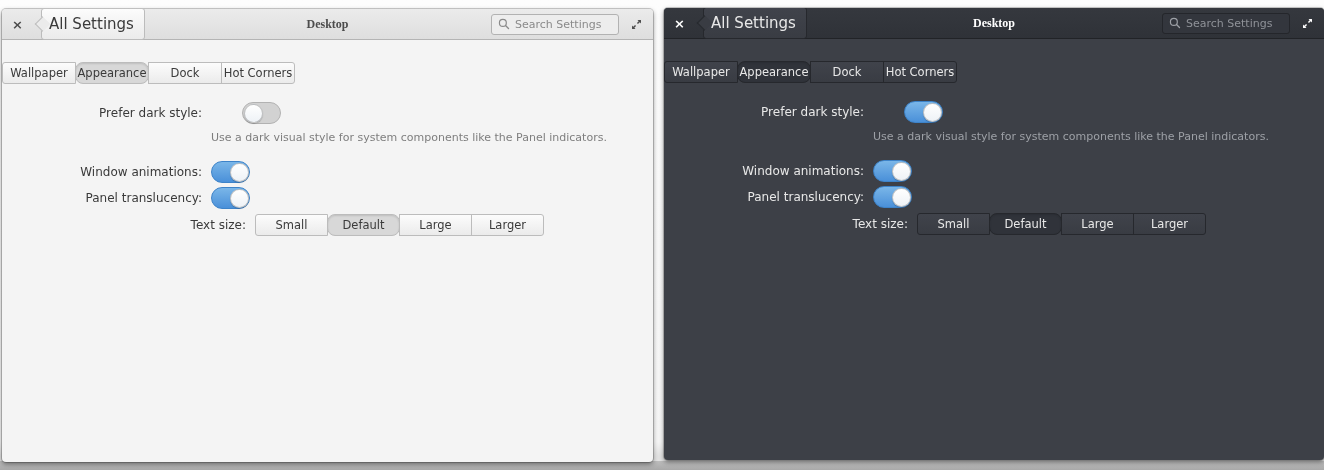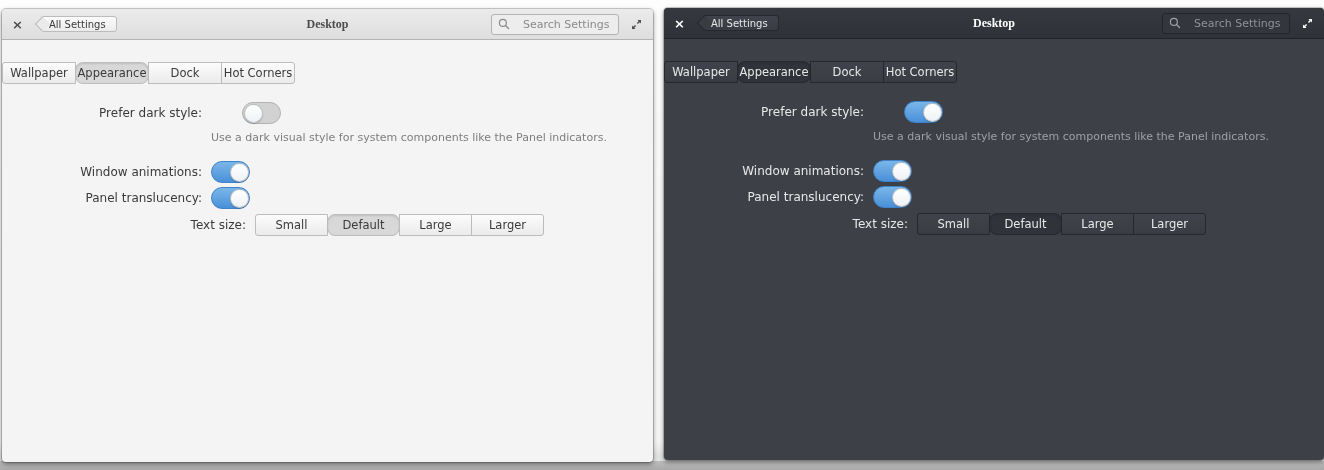--- a/index.html
+++ b/index.html
@@ -38,38 +38,38 @@
 
   .headerbar{
     position:relative; display:flex; align-items:center;
     height:31px; padding:0 10px;
     background:linear-gradient(var(--hdr-top),var(--hdr-bot));
     border-bottom:1px solid var(--hdr-border);
   }
   .close-btn{ color:var(--title); font-size:13px; font-weight:bold; line-height:1;
     width:16px; text-align:left; cursor:default; }
   .back-btn{
-    position:relative; margin-left:13px; height:16px; display:flex; align-items:center;
-    padding:0 10px 0 7px; font-size:10px; color:var(--text);
+    position:relative; margin-left:13px; height:32px; display:flex; align-items:center;
+    padding:0 10px 0 7px; font-size:15px; color:var(--text);
     background:linear-gradient(var(--btn-top),var(--btn-bot));
     border:1px solid var(--btn-border); border-radius:3px;
   }
   .back-btn::before{
     content:""; position:absolute; left:-5.2px; top:50%; width:10px; height:10px;
     transform:translateY(-50%) rotate(45deg);
     background:var(--btn-bot);
     border-left:1px solid var(--btn-border); border-bottom:1px solid var(--btn-border);
   }
   .hdr-title{
     position:absolute; left:0; right:0; text-align:center;
     font-size:12px; font-weight:bold; color:var(--title); pointer-events:none;font-family:Liberation Serif, serif;
   }
   .search-entry{
     position:relative; z-index:2; margin-left:auto; width:128px; height:21px;
-    display:flex; align-items:center; gap:13px; padding:0 6px;
+    display:flex; align-items:center; gap:5px; padding:0 6px;
     background:var(--entry-bg); border:1px solid var(--entry-border); border-radius:3px;
   }
   .search-entry svg{ flex:0 0 auto; }
   .search-entry input{
     width:100%; border:none; outline:none; background:transparent;
     font-family:inherit; font-size:11px; color:var(--text);
   }
   .search-entry input::placeholder{ color:var(--entry-text); opacity:1; }
   .expand-btn{ margin-left:11px; z-index:2; display:flex; align-items:center; }
   .expand-btn svg{ fill:var(--title); }

